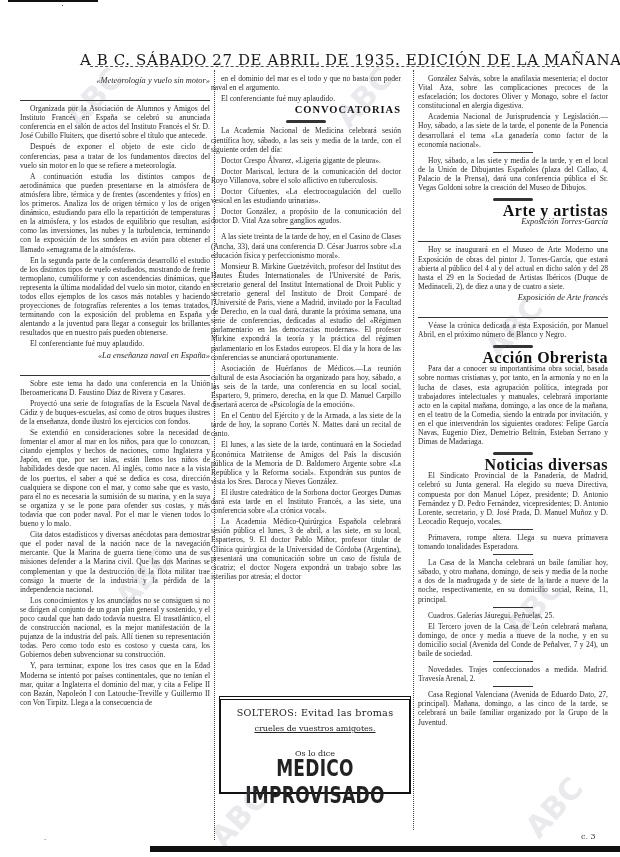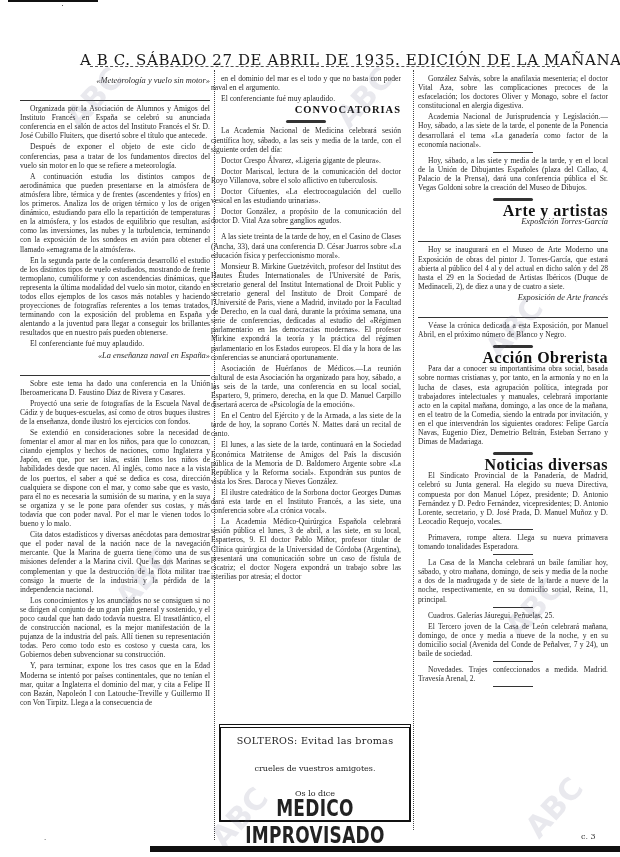--- a/index.html
+++ b/index.html
@@ -20,25 +20,25 @@
   .v2 { left: 413px; height: 760px; }
   .p { margin: 0 0 2px 0; text-indent: 10px; }
   .subhead { text-align: right; font-style: italic; font-size: 8.4px; margin: 2px 0 3px 0;
              border-bottom: 1px solid #333; padding-bottom: 15px; }
   .sec-title { text-align: right; font-size: 16px; font-weight: bold; letter-spacing: 0.5px;
                margin: 2px 0 2px; color: #111; }
   .sec-title.upper { font-size: 10.5px; letter-spacing: 1px; text-align: right; }
   .orn { text-align: center; font-size: 5px; letter-spacing: -0.5px; color: #222; margin: 3px 0 0; }
   .orn span { display:inline-block; width: 40px; height: 3px; background: #333; border-radius: 2px; }
   .short-rule { width: 40px; margin: 3px auto; border-top: 1px solid #333; }
-  .ad { position: absolute; left: 219px; top: 724px; width: 192px; height: 98px;
+  .ad { position: absolute; left: 219px; top: 696px; width: 192px; height: 98px;
         border: 2px solid #111; background: #fff; text-align: center; box-sizing: border-box;
         border-top: 4px double #111; }
   .ad .l1 { font-size: 9.6px; margin-top: 7px; letter-spacing: 0.3px; }
-  .ad .l2 { font-size: 8px; margin-top: 18px; }
+  .ad .l2 { font-size: 8px; margin-top: 6px; text-decoration: underline; }
   .ad .l3 { font-size: 8px; margin-top: 16px; }
   .ad .l4 { font-family: "DejaVu Sans", sans-serif; font-size: 17px; font-weight: bold;
             margin-top: 3px; letter-spacing: 0.3px; transform: scaleY(1.35); }
   .bottombar { position: absolute; left: 150px; top: 846px; width: 470px; height: 6px; background: #111; }
   .pagenum { position: absolute; left: 581px; top: 832px; font-size: 8px; color: #333; }
   .corner-mark { position:absolute; left:44px; top:836px; font-size:7px; color:#444; }
   .wm { position: absolute; font-family: "DejaVu Sans", sans-serif; font-size: 30px; font-weight: bold;
         color: rgba(120,120,150,0.16); transform: rotate(-48deg); pointer-events: none; }
 </style>
 </head>
@@ -119,20 +119,21 @@
   <div class="short-rule"></div>
   <p class="p">Primavera, rompe altera. Llega su nueva primavera tomando tonalidades Esperadora.</p>
   <div class="short-rule"></div>
   <p class="p">La Casa de la Mancha celebrará un baile familiar hoy, sábado, y otro mañana, domingo, de seis y media de la noche a dos de la madrugada y de siete de la tarde a nueve de la noche, respectivamente, en su domicilio social, Reina, 11, principal.</p>
   <div class="short-rule"></div>
   <p class="p">Cuadros. Galerías Jáuregui. Peñuelas, 25.</p>
   <p class="p">El Tercero joven de la Casa de León celebrará mañana, domingo, de once y media a nueve de la noche, y en su domicilio social (Avenida del Conde de Peñalver, 7 y 24), un baile de sociedad.</p>
   <div class="short-rule"></div>
   <p class="p">Novedades. Trajes confeccionados a medida. Madrid. Travesía Arenal, 2.</p>
   <div class="short-rule"></div>
+  <p class="p">Casa Regional Valenciana (Avenida de Eduardo Dato, 27, principal). Mañana, domingo, a las cinco de la tarde, se celebrará un baile familiar organizado por la Grupo de la Juventud.</p>
 </div>
 
 <div class="wm" style="left:60px; top:80px;">ABC</div>
 <div class="wm" style="left:330px; top:80px;">ABC</div>
 <div class="wm" style="left:480px; top:310px;">ABC</div>
 <div class="wm" style="left:110px; top:560px;">ABC</div>
 <div class="wm" style="left:500px; top:590px;">ABC</div>
 <div class="wm" style="left:205px; top:800px;">ABC</div>
 <div class="wm" style="left:520px; top:790px;">ABC</div>
 

